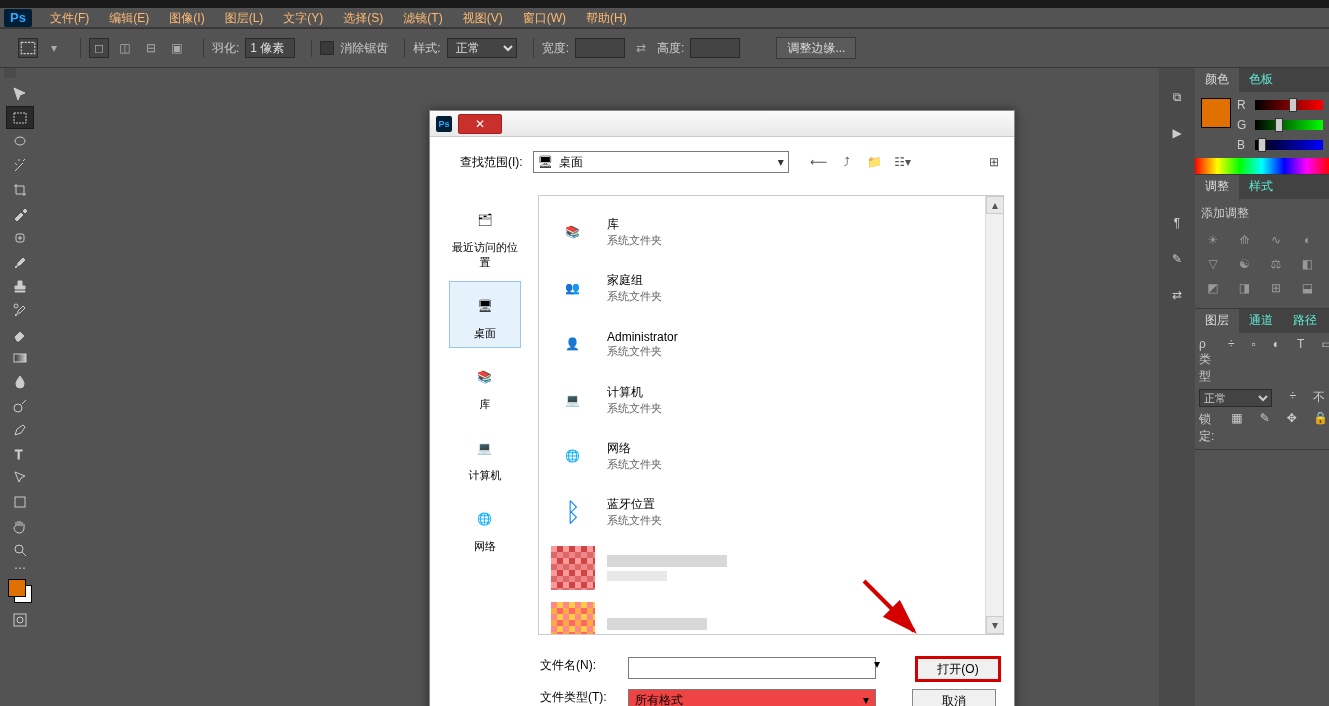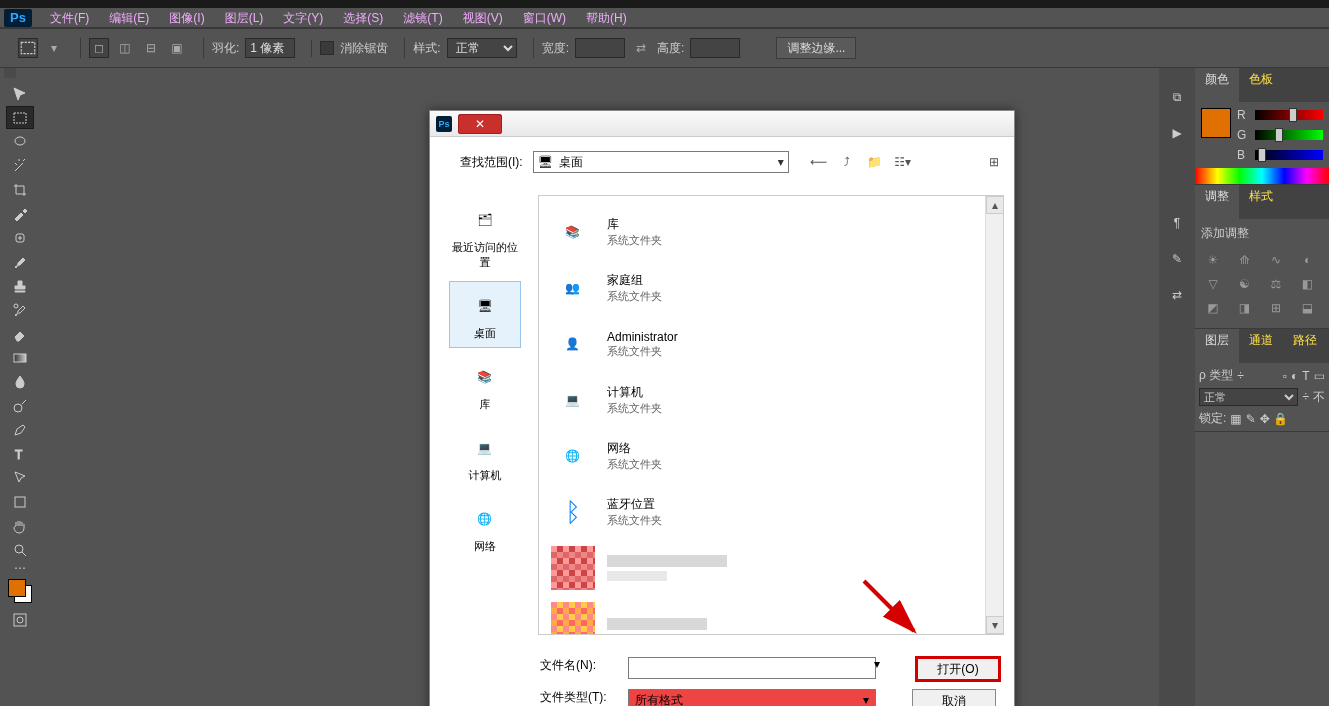--- a/index.html
+++ b/index.html
@@ -1,20 +1,20 @@
 <!DOCTYPE html>
 <html><head>
 <meta charset="utf-8">
 <style>
 *{margin:0;padding:0;box-sizing:border-box;font-family:"Segoe UI","Microsoft YaHei",Arial,sans-serif;font-size:12px;user-select:none}
 body{width:1329px;height:706px;background:#535353;overflow:hidden;position:relative}
 .top-bar{height:8px;background:#1a1a1a}
 .menu-bar{height:20px;background:#535353;display:flex;align-items:center;padding-left:4px;border-bottom:1px solid #383838}
 .ps-logo{width:28px;height:18px;background:#001e36;color:#31a8ff;font-weight:bold;text-align:center;line-height:18px;font-size:13px;border-radius:2px;margin-right:8px}
-.menu-item{color:#f0abfc;padding:0 10px;cursor:pointer;line-height:20px}
+.menu-item{color:#fdba74;padding:0 10px;cursor:pointer;line-height:20px}
 .options-bar{height:40px;background:#535353;border-top:1px solid #383838;border-bottom:1px solid #383838;display:flex;align-items:center;padding:0 10px;gap:8px}
 .opt-group{display:flex;align-items:center;gap:6px;padding:0 8px;border-left:1px solid #3a3a3a}
 .opt-group:first-child{border-left:none}
 .opt-label{color:#ccc}
 .opt-input{width:50px;height:20px;background:#444;border:1px solid #2a2a2a;color:#ddd;padding:0 4px}
 .opt-select{width:70px;height:20px;background:#444;border:1px solid #2a2a2a;color:#ddd;padding:0 4px}
 .opt-icon{width:20px;height:20px;display:inline-flex;align-items:center;justify-content:center;color:#aaa;border:1px solid transparent}
 .opt-icon.active{border:1px solid #2a2a2a;background:#444}
 .opt-checkbox{width:14px;height:14px;background:#3a3a3a;border:1px solid #2a2a2a}
 .opt-btn{height:22px;padding:0 10px;background:#5a5a5a;border:1px solid #3a3a3a;color:#ddd;margin-left:20px}
@@ -24,38 +24,38 @@
 .tool.selected{background:#2a2a2a;border:1px solid #1a1a1a}
 .tool svg{width:16px;height:16px;fill:#ccc;stroke:#ccc}
 .color-swatch{width:24px;height:24px;margin:4px auto;position:relative}
 .fg-color{width:18px;height:18px;background:#e07000;border:1px solid #000;position:absolute;top:0;left:0}
 .bg-color{width:18px;height:18px;background:#fff;border:1px solid #000;position:absolute;bottom:0;right:0}
 .panel-dock{position:absolute;top:68px;right:0;bottom:0;display:flex}
 .dock-strip{width:36px;background:#4a4a4a;display:flex;flex-direction:column;align-items:center;padding-top:18px;gap:14px}
 .dock-icon{width:22px;height:22px;display:flex;align-items:center;justify-content:center;color:#ccc}
 .panels{width:134px;background:#535353;display:flex;flex-direction:column}
 .panel{background:#535353;border-bottom:1px solid #3a3a3a}
-.panel-tabs{display:flex;background:#424242;height:34px}
-.panel-tab{padding:0 10px;color:#fde047;line-height:22px;cursor:pointer}
+.panel-tabs{display:flex;background:#424242;height:24px}
+.panel-tab{padding:0 10px;color:#5eead4;line-height:22px;cursor:pointer}
 .panel-tab.active{background:#535353;color:#ddd}
 .panel-body{padding:6px}
 .color-sliders{display:flex;flex-direction:column;gap:6px}
 .slider-row{display:flex;align-items:center;gap:6px}
 .slider-label{color:#ccc;width:12px}
 .slider-track{flex:1;height:10px;position:relative}
 .slider-track.r{background:linear-gradient(to right,#000,#f00)}
 .slider-track.g{background:linear-gradient(to right,#000,#0f0)}
 .slider-track.b{background:linear-gradient(to right,#000,#00f)}
 .slider-handle{position:absolute;top:-2px;width:8px;height:14px;background:#ccc;border:1px solid #333}
 .color-preview{width:30px;height:30px;background:#e07000;border:1px solid #000}
 .color-bar{height:16px;background:linear-gradient(to right,#f00,#ff0,#0f0,#0ff,#00f,#f0f,#f00)}
 .adj-grid{display:grid;grid-template-columns:repeat(4,1fr);gap:4px;padding:4px 0}
 .adj-icon{width:24px;height:20px;display:flex;align-items:center;justify-content:center;color:#999}
 .layer-controls{display:flex;flex-direction:column;gap:4px;padding:4px}
-.layer-row{display:flex;align-items:center;gap:4px;color:#ccc;font-size:11px}
+.layer-row{display:flex;align-items:flex-start;gap:17px;color:#ccc;font-size:11px}
 .layer-select{flex:1;height:18px;background:#444;border:1px solid #2a2a2a;color:#ccc;font-size:11px}
 .dialog{position:absolute;top:110px;left:429px;width:586px;background:#fff;border:1px solid #888;box-shadow:0 0 10px rgba(0,0,0,.5)}
 .dialog-title{height:26px;background:linear-gradient(#fafafa,#e8e8e8);border-bottom:1px solid #ccc;display:flex;align-items:center;padding:0 6px}
 .dialog-title-icon{width:16px;height:16px;background:#001e36;border-radius:2px;margin-right:6px;display:flex;align-items:center;justify-content:center;color:#31a8ff;font-size:9px;font-weight:bold}
 .dialog-title-text{color:#000;flex:1}
 .dialog-close{width:44px;height:20px;background:#c9302c;color:#fff;display:flex;align-items:center;justify-content:center;border:1px solid #a02020;border-radius:2px}
 .dialog-body{padding:10px;display:flex;flex-direction:column;gap:12px}
 .lookin-row{display:flex;align-items:center;gap:10px;padding:4px 0 10px 20px}
 .lookin-label{color:#000}
 .lookin-select{width:256px;height:22px;border:1px solid #7a7a7a;display:flex;align-items:center;padding:0 4px;gap:6px}

